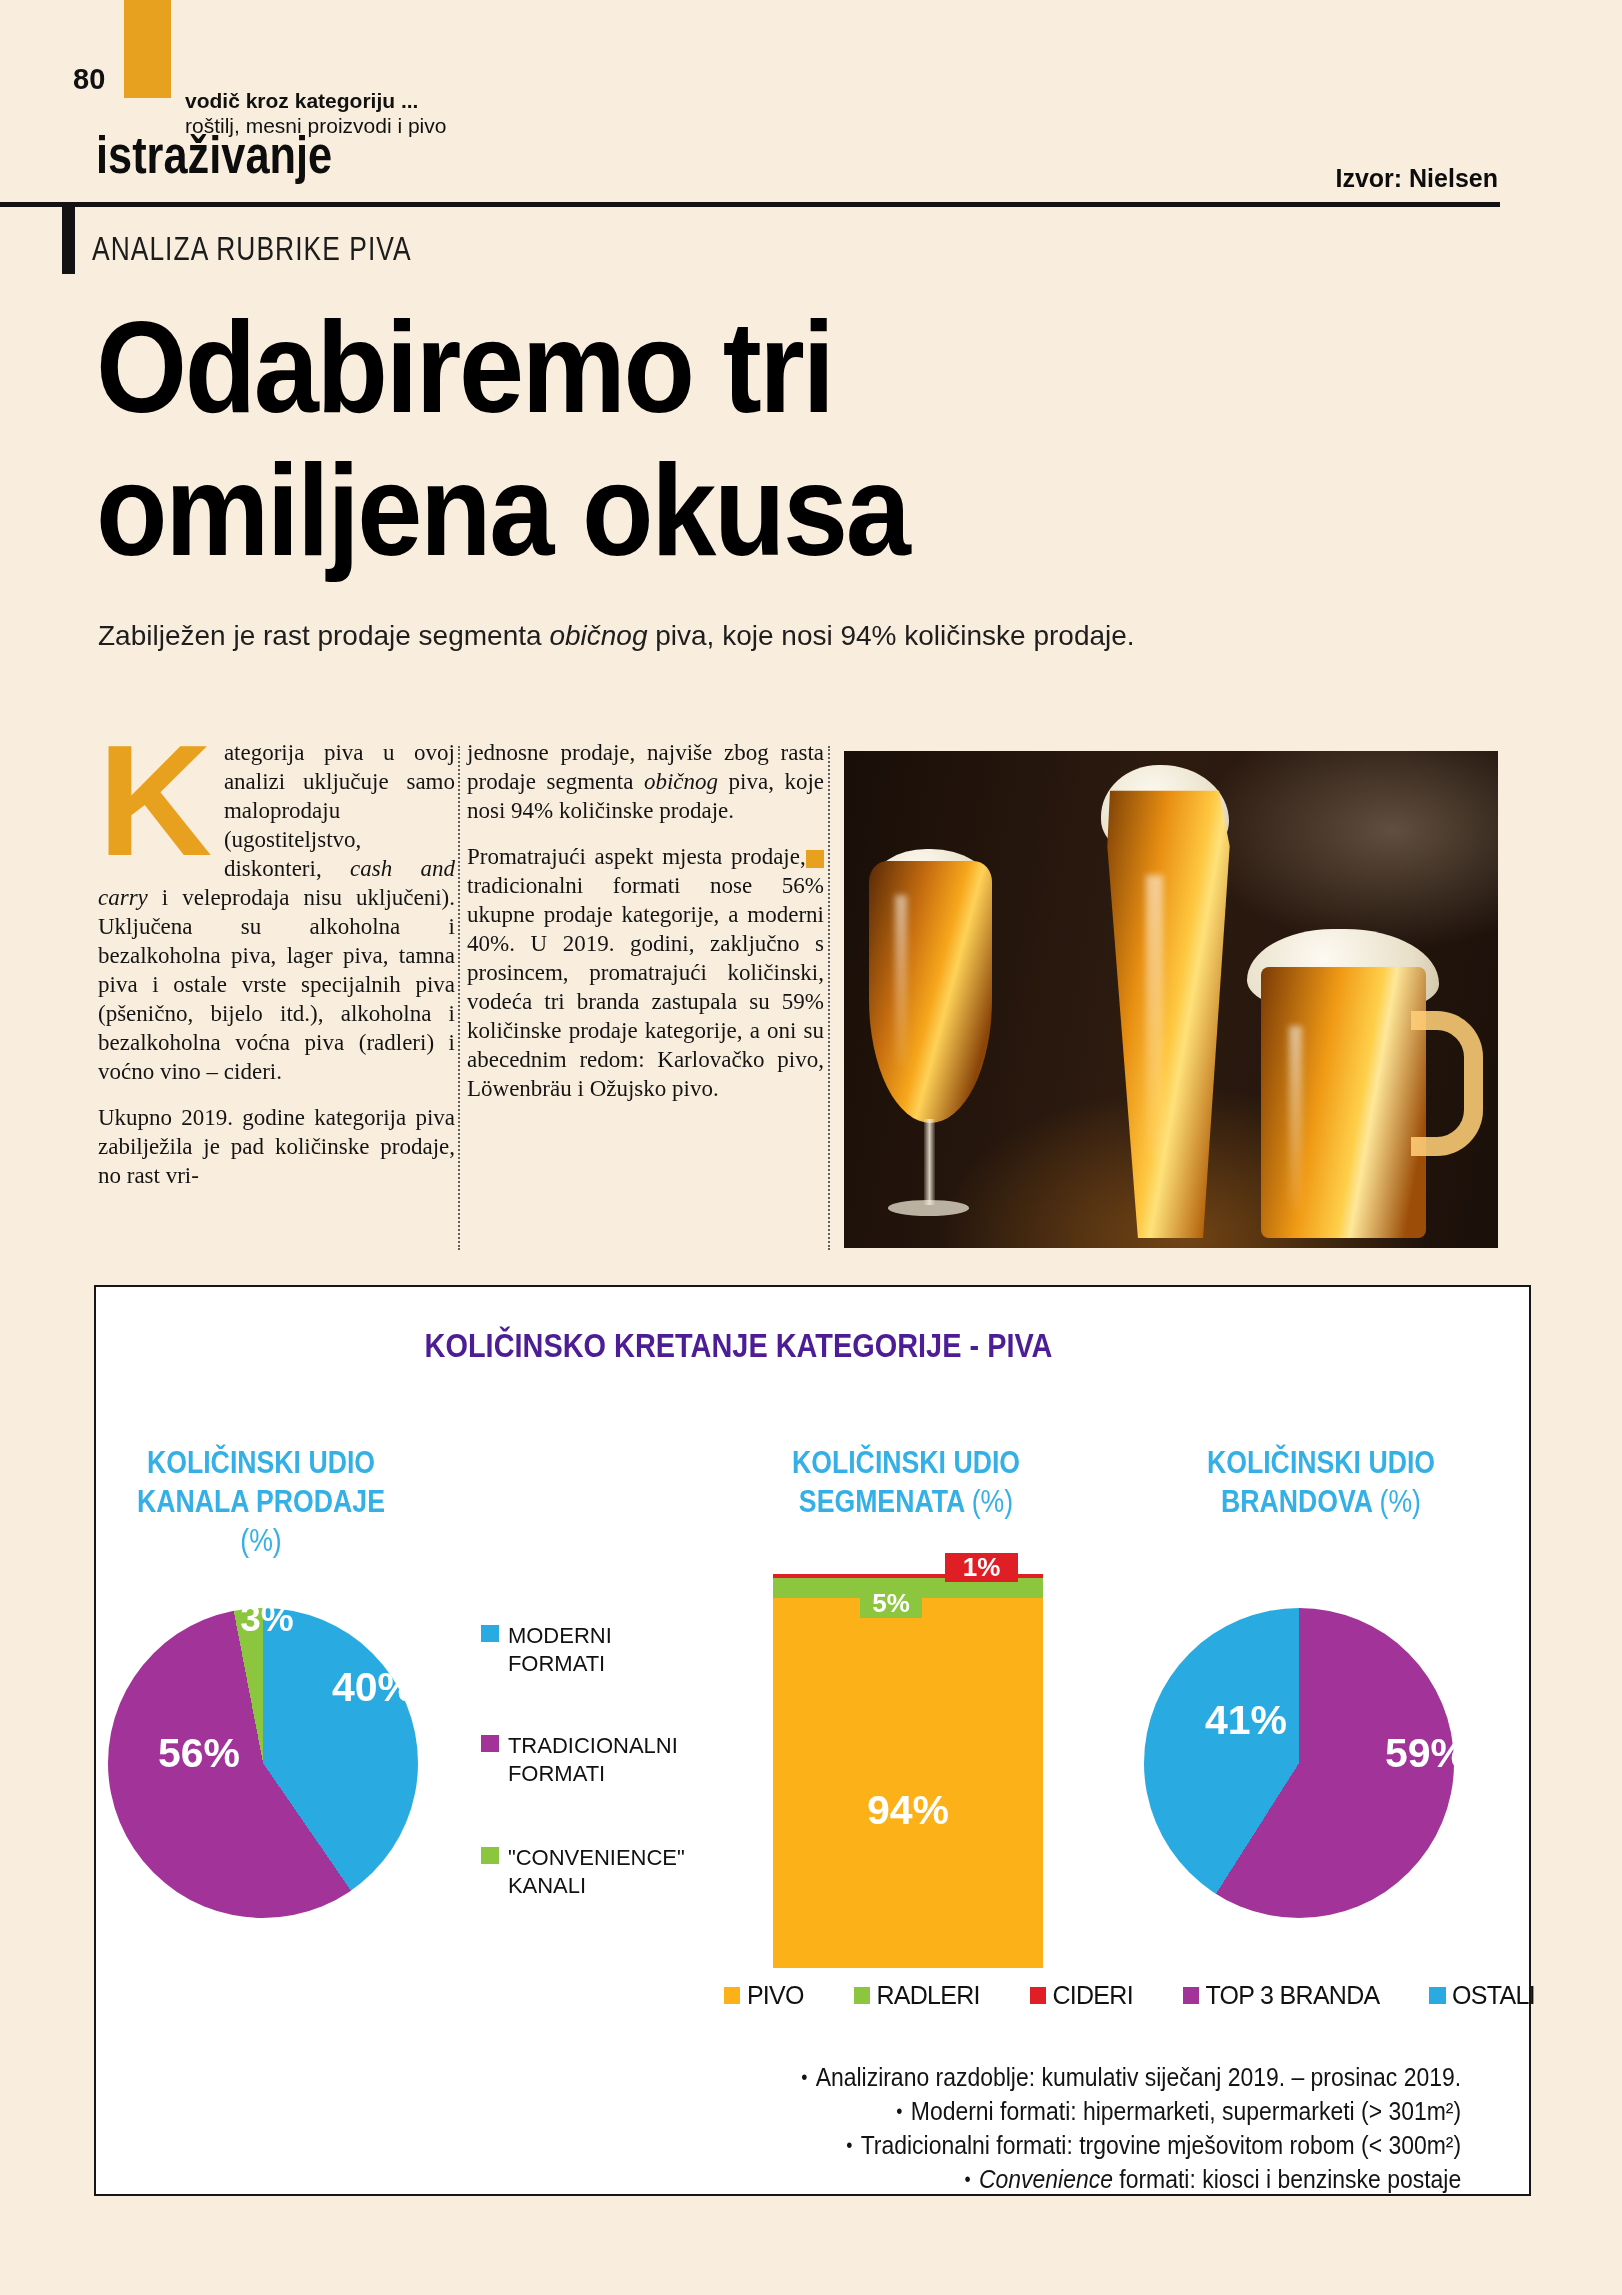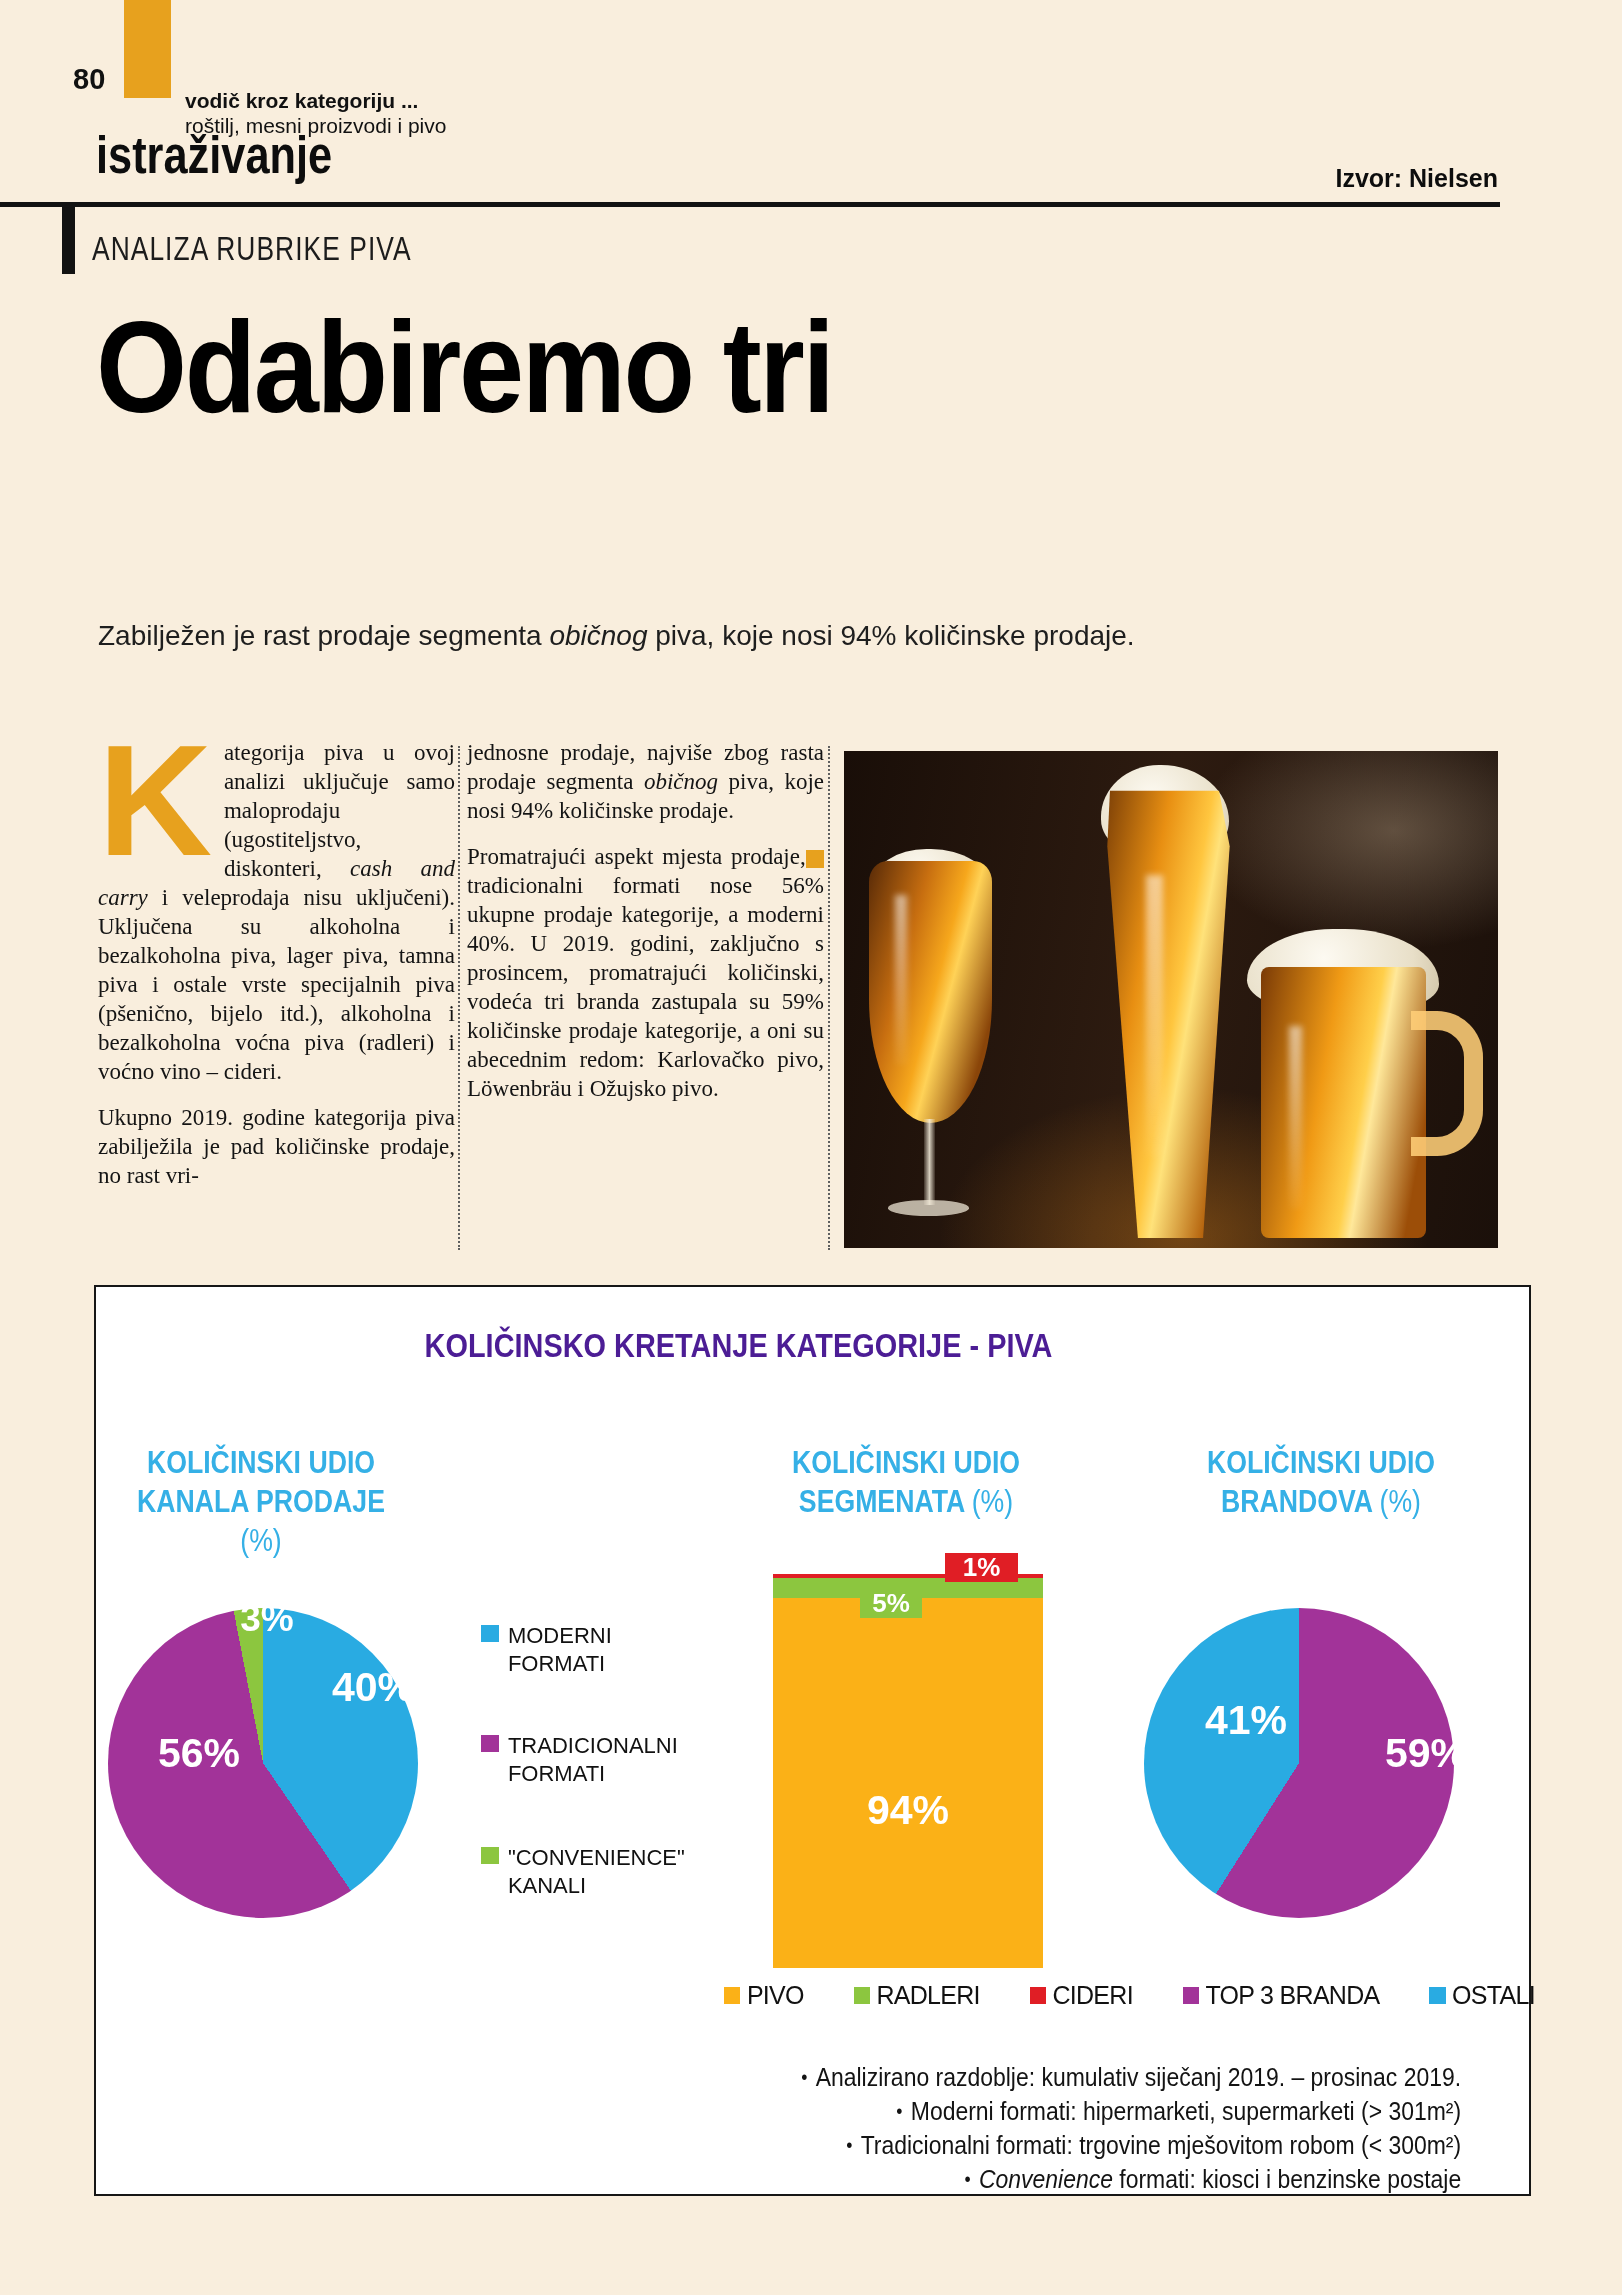--- a/index.html
+++ b/index.html
@@ -106,20 +106,21 @@
     <div class="r">roštilj, mesni proizvodi i pivo</div>
   </div>
   <div class="abs section-h"><span class="cx" style="--sx:.85">istraživanje</span></div>
   <div class="abs izvor">Izvor: Nielsen</div>
   <div class="abs hrule"></div>
   <div class="abs tab"></div>
   <div class="abs kicker"><span class="cx" style="--sx:.8">ANALIZA RUBRIKE PIVA</span></div>
 
   <div class="abs big-title">
     <div><span class="cx" style="--sx:.9">Odabiremo tri</span></div>
+    <div><span class="cx" style="--sx:.9">omiljena okusa</span></div>
   </div>
   <div class="abs lead"><span>Zabilježen je rast prodaje segmenta </span><i>običnog</i><span> piva, koje nosi 94% količinske prodaje.</span></div>
 
   <div class="abs col col1">
     <p><span class="dropcap">K</span><span>ategorija piva u ovoj analizi uključuje samo maloprodaju (ugostiteljstvo, diskonteri, </span><i>cash and carry</i><span> i veleprodaja nisu uključeni). Uključena su alkoholna i bezalkoholna piva, lager piva, tamna piva i ostale vrste specijalnih piva (pšenično, bijelo itd.), alkoholna i bezalkoholna voćna piva (radleri) i voćno vino – cideri.</span></p>
     <p>Ukupno 2019. godine kategorija piva zabilježila je pad količinske prodaje, no rast vri-</p>
   </div>
   <div class="abs dotrule" style="left:458px;"></div>
   <div class="abs col col2">
     <p><span>jednosne prodaje, najviše zbog rasta prodaje segmenta </span><i>običnog</i><span> piva, koje nosi 94% količinske prodaje.</span></p>

